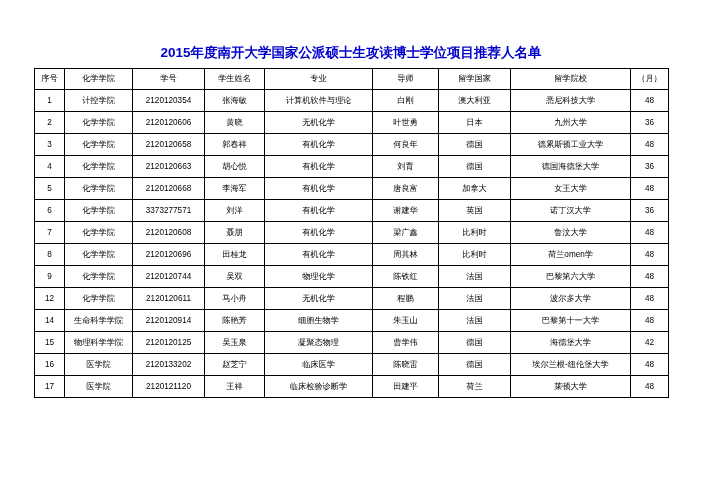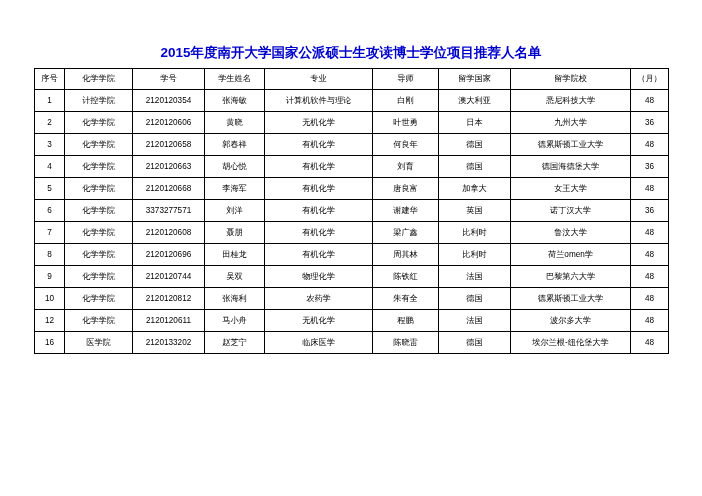--- a/index.html
+++ b/index.html
@@ -197,49 +197,71 @@
           <td>化学学院</td>
           <td>2120120744</td>
           <td>吴双</td>
           <td>物理化学</td>
           <td>陈铁红</td>
           <td>法国</td>
           <td>巴黎第六大学</td>
           <td>48</td>
         </tr>
         <tr>
-          <td>10</td>
-          <td>化学学院</td>
-          <td>2120120812</td>
-          <td>张海利</td>
-          <td>农药学</td>
-          <td>朱有全</td>
-          <td>德国</td>
-          <td>德累斯顿工业大学</td>
-          <td>48</td>
-        </tr>
-        <tr>
           <td>12</td>
           <td>化学学院</td>
           <td>2120120611</td>
           <td>马小舟</td>
           <td>无机化学</td>
           <td>程鹏</td>
           <td>法国</td>
           <td>波尔多大学</td>
           <td>48</td>
         </tr>
         <tr>
+          <td>14</td>
+          <td>生命科学学院</td>
+          <td>2120120914</td>
+          <td>陈艳芳</td>
+          <td>细胞生物学</td>
+          <td>朱玉山</td>
+          <td>法国</td>
+          <td>巴黎第十一大学</td>
+          <td>48</td>
+        </tr>
+        <tr>
+          <td>15</td>
+          <td>物理科学学院</td>
+          <td>2120120125</td>
+          <td>吴玉泉</td>
+          <td>凝聚态物理</td>
+          <td>曹学伟</td>
+          <td>德国</td>
+          <td>海德堡大学</td>
+          <td>42</td>
+        </tr>
+        <tr>
           <td>16</td>
           <td>医学院</td>
           <td>2120133202</td>
           <td>赵芝宁</td>
           <td>临床医学</td>
           <td>陈晓雷</td>
           <td>德国</td>
           <td>埃尔兰根-纽伦堡大学</td>
           <td>48</td>
         </tr>
+        <tr>
+          <td>17</td>
+          <td>医学院</td>
+          <td>2120121120</td>
+          <td>王祥</td>
+          <td>临床检验诊断学</td>
+          <td>田建平</td>
+          <td>荷兰</td>
+          <td>莱顿大学</td>
+          <td>48</td>
+        </tr>
       </tbody>
     </table>
   </div>
 
 </div>
 
 </body></html>

